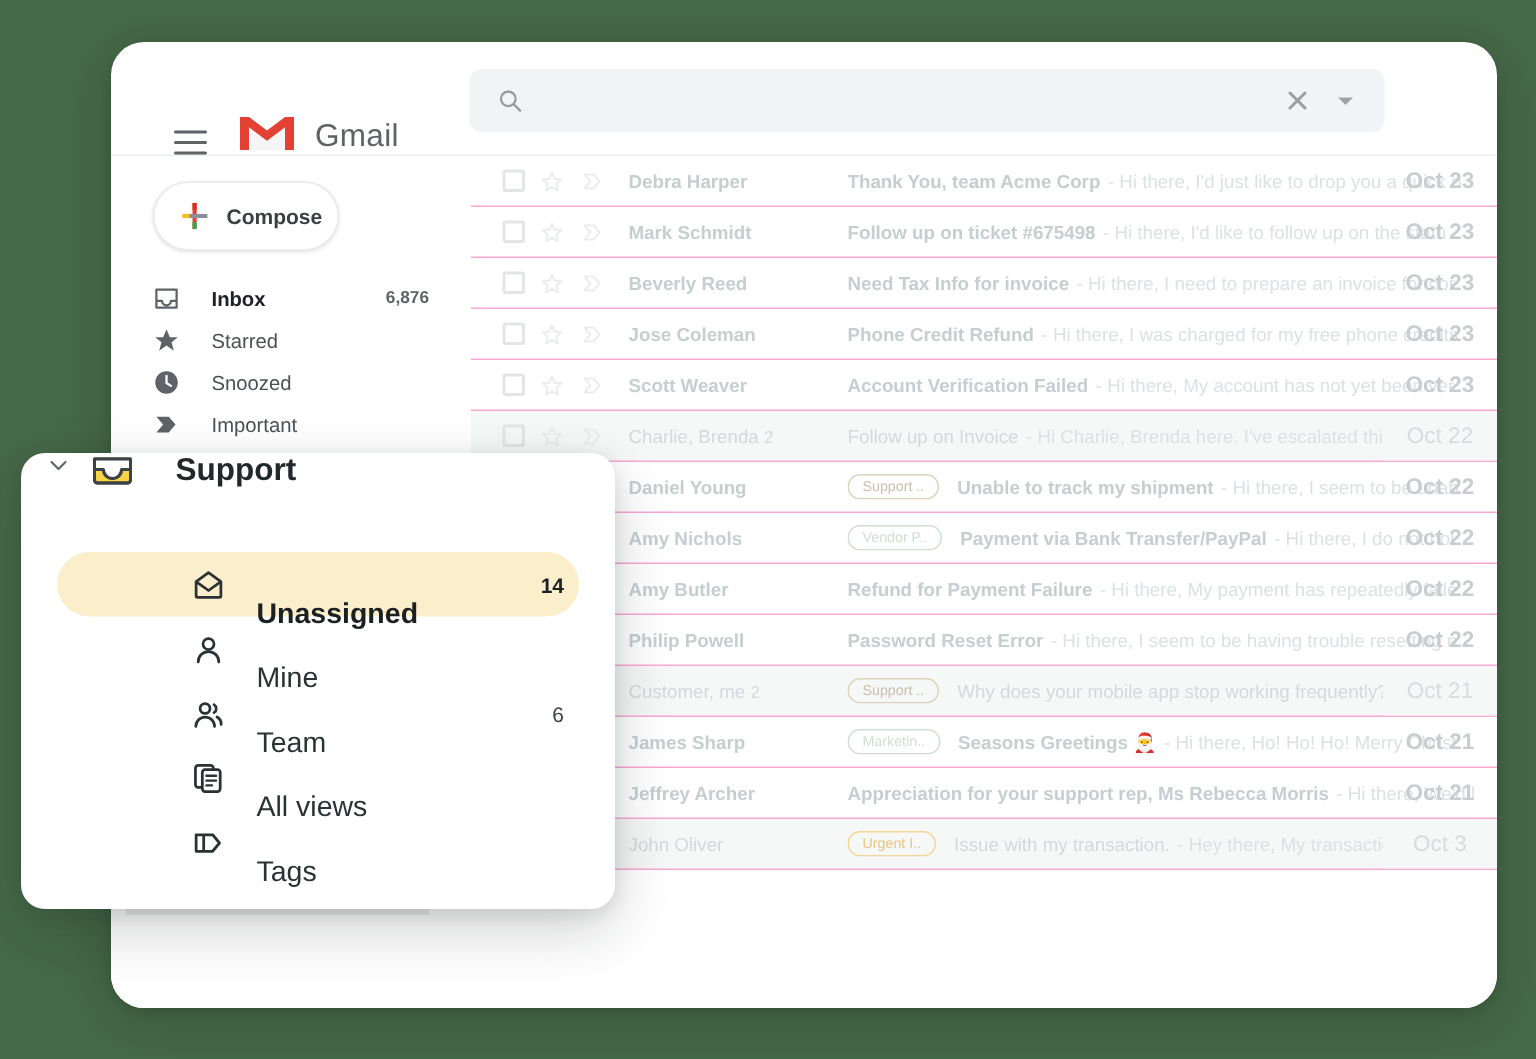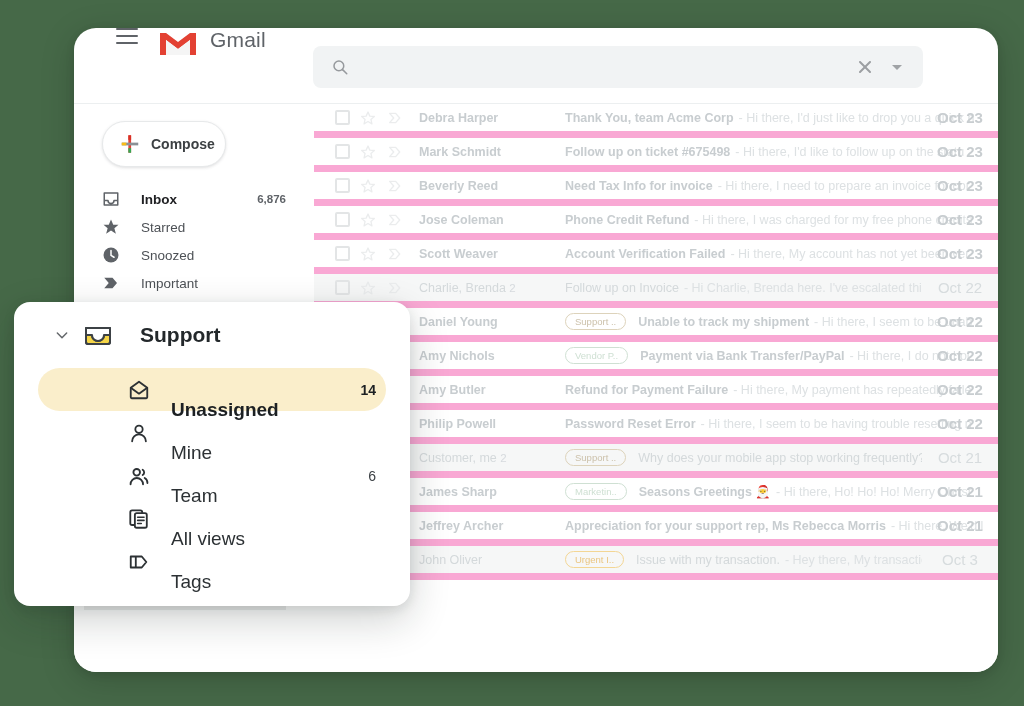--- a/index.html
+++ b/index.html
@@ -20,21 +20,21 @@
     border-radius: 22px;
     box-shadow: 0 8px 34px rgba(0,0,0,0.18), 0 2px 8px rgba(0,0,0,0.10);
     overflow: hidden;
   }
 
   
   .topbar {
     position: absolute; left: 0; top: 0;
     width: 924px; height: 76px;
     border-bottom: 1px solid #eceff0;
-    display: flex; align-items: flex-start;
+    display: flex; align-items: flex-end;
   }
   .hamburger {
     margin-left: 42px;
     width: 22px; height: 16px;
     display: flex; flex-direction: column; justify-content: space-between;
     cursor: pointer;
   }
   .hamburger i { display:block; height: 2px; background: #5f6368; border-radius: 1px; }
 
   .gmail-logo { margin-left: 20px; width: 40px; height: 30px; display:flex; align-items:center; }
@@ -106,21 +106,21 @@
   .maillist {
     position: absolute; left: 240px; top: 76px;
     width: 684px; height: 568px;
     background: #fff;
     overflow: hidden;
   }
   .mailrow {
     position: relative;
     height: 34px;
     display: flex; align-items: center;
-    border-bottom: 7px solid #f9a8d4;
+    border-bottom: 1px solid #f9a8d4;
     cursor: pointer;
   }
   .mailrow.read { background: #f6f7f7; }
   .mr-check { margin-left: 21px; width: 15px; height: 15px; border: 2px solid #e3e5e6; border-radius: 2px; }
   .mr-star  { margin-left: 10px; width: 16px; height: 16px; opacity:.9; }
   .mr-imp   { margin-left: 11px; width: 16px; height: 16px; opacity:.9; }
   .mr-sender {
     margin-left: 16px; width: 146px;
     font-size: 12.5px; font-weight: bold; color: #c8cdd0;
     white-space: nowrap; overflow: hidden;
@@ -157,22 +157,22 @@
   .support-panel {
     position: absolute;
     left: 14px; top: 302px;
     width: 396px; height: 304px;
     background: #ffffff;
     border-radius: 16px;
     box-shadow: 0 14px 40px rgba(20,30,25,0.20), 0 3px 12px rgba(20,30,25,0.10);
     z-index: 40;
   }
   .sp-header {
-    display: flex; align-items: center;
-    height: 66px; padding-left: 40px;
+    display: flex; align-items: flex-start;
+    height: 66px; padding-left: 17px;
   }
   .sp-chevron { width: 16px; height: 16px; opacity: .8; cursor: pointer; }
   .sp-inbox-icon { margin-left: 14px; width: 28px; height: 22px; }
   .sp-title { margin-left: 28px; font-size: 21px; font-weight: bold; color: #23282b; }
 
   .sp-list { margin: 0 24px 0 24px; }
   .sp-item {
     position: relative;
     height: 43px;
     display: flex; align-items: center;

